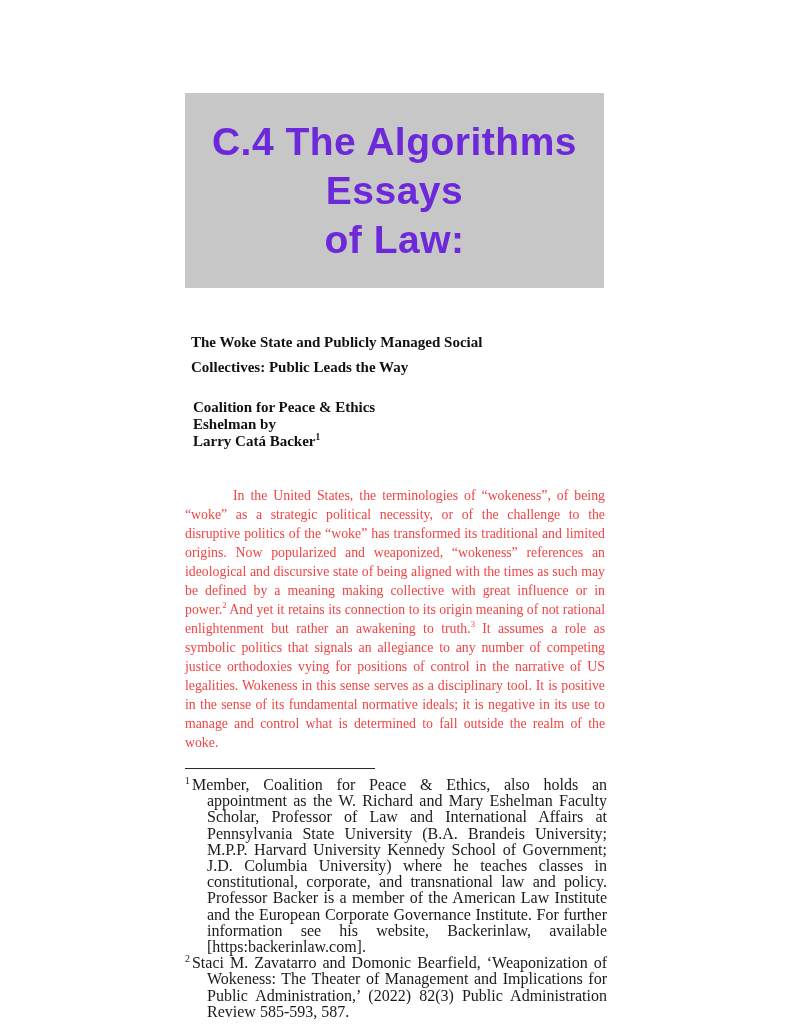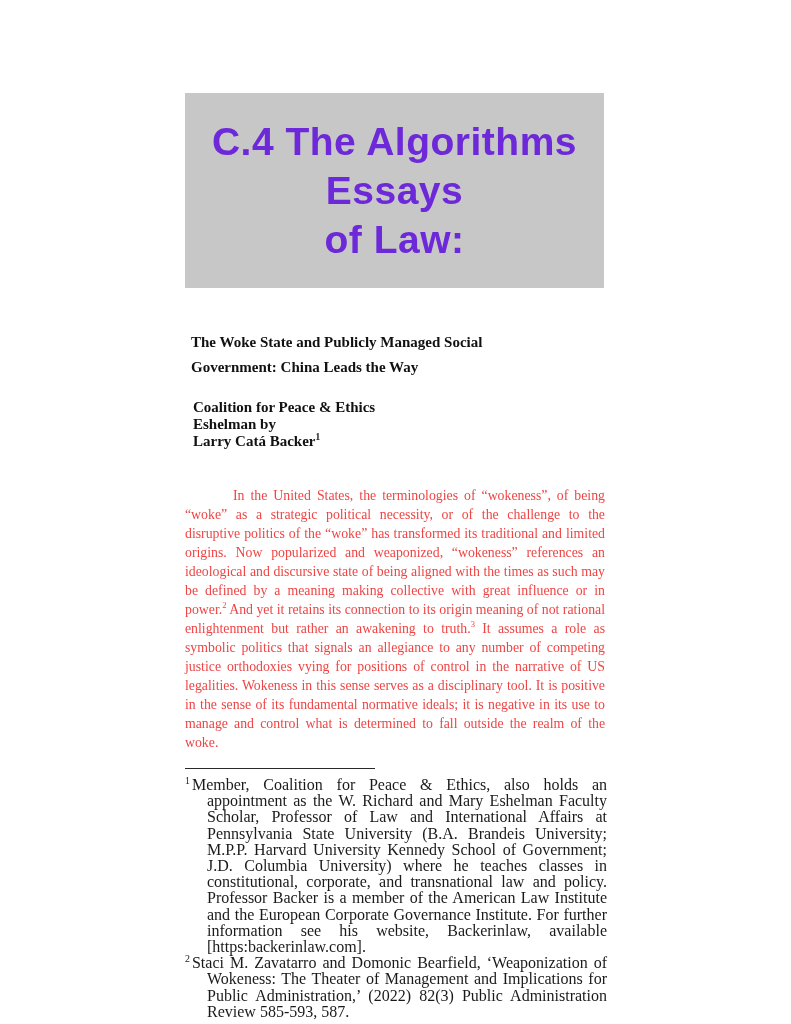--- a/index.html
+++ b/index.html
@@ -106,21 +106,21 @@
 <body>
 
 <div class="page">
 
   <div class="banner">
     <div class="banner-line">C.4 The Algorithms</div>
     <div class="banner-line">Essays</div>
     <div class="banner-line">of Law:</div>
   </div>
 
-  <h1 class="article-title"><span>The Woke State and Publicly Managed Social</span><br><span>Government: China Leads the Way</span></h1>
+  <h1 class="article-title"><span>The Woke State and Publicly Managed Social</span><br><span>Collectives: Public Leads the Way</span></h1>
 
   <div class="byline">
     <div class="byline-line">Coalition for Peace &amp; Ethics</div>
     <div class="byline-line">Eshelman by</div>
     <div class="byline-line"><span>Larry Catá Backer</span><sup>1</sup></div>
   </div>
 
   <p class="body-paragraph"><span>In the United States, the terminologies of “wokeness”, of being “woke” as a strategic political necessity, or of the challenge to the disruptive politics of the “woke” has transformed its traditional and limited origins. Now popularized and weaponized, “wokeness” references an ideological and discursive state of being aligned with the times as such may be defined by a meaning making collective with great influence or in power.</span><sup>2</sup><span> And yet it retains its connection to its origin meaning of not rational enlightenment but rather an awakening to truth.</span><sup>3</sup><span> It assumes a role as symbolic politics that signals an allegiance to any number of competing justice orthodoxies vying for positions of control in the narrative of US legalities. Wokeness in this sense serves as a disciplinary tool.  It is positive in the sense of its fundamental normative ideals; it is negative in its use to manage and control what is determined to fall outside the realm of the woke.</span></p>
 
   <div class="footnote-rule"></div>

